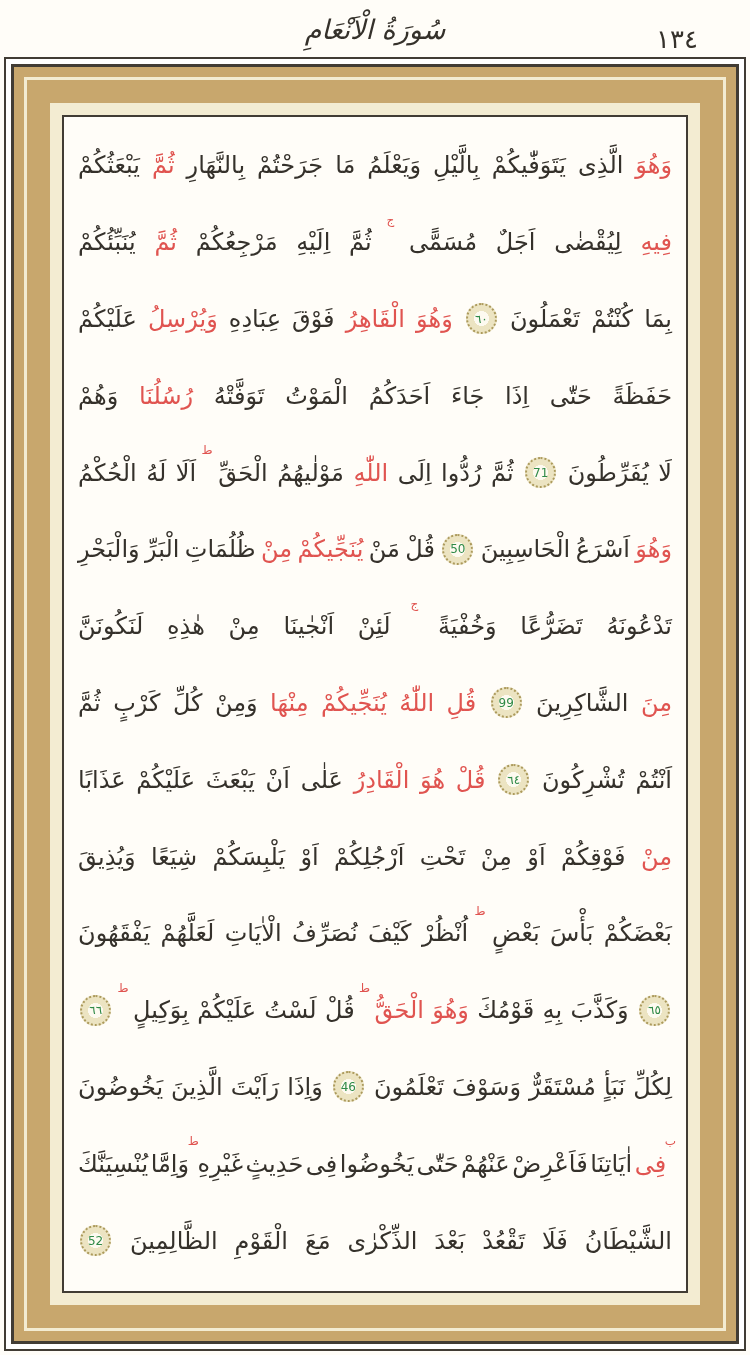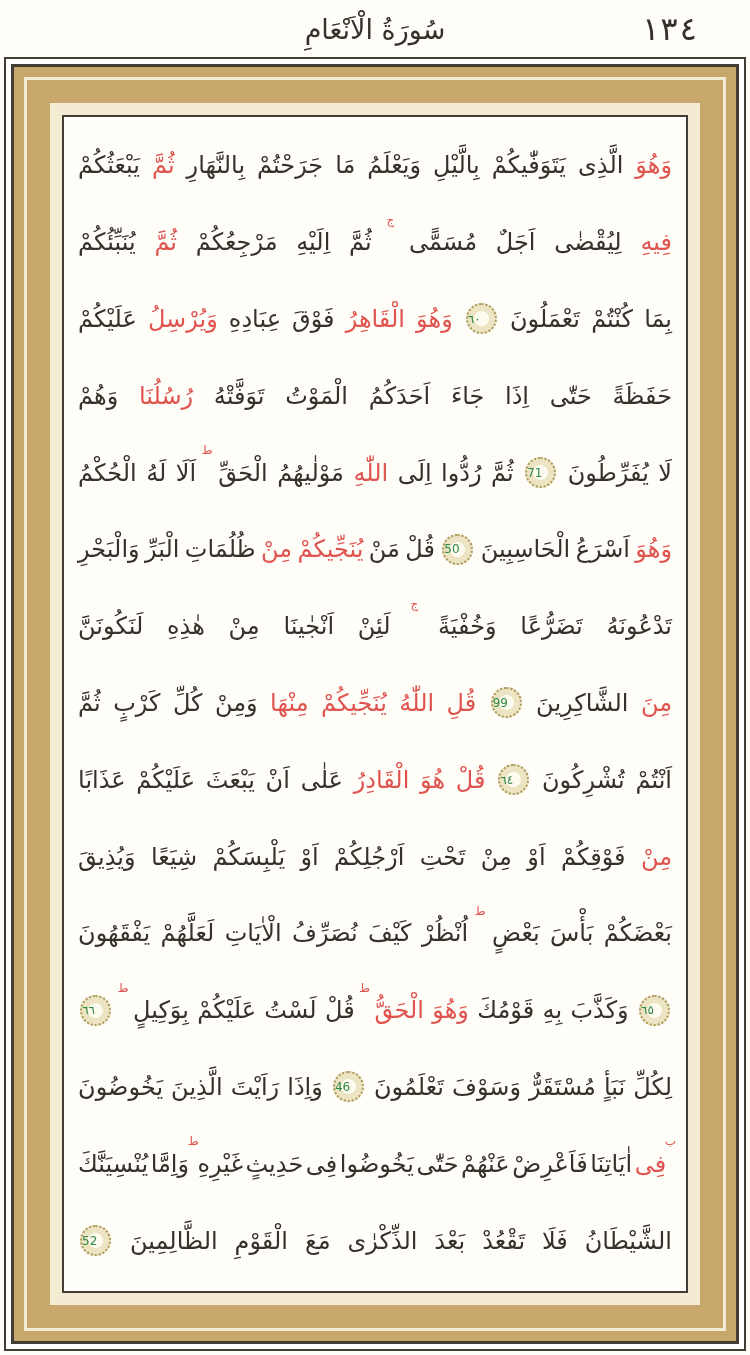--- a/index.html
+++ b/index.html
@@ -14,22 +14,22 @@
     --paper:#fffdf8;
   }
   *{margin:0;padding:0;box-sizing:border-box;}
   html,body{width:750px;height:1355px;background:var(--paper);
     font-family:"DejaVu Sans",sans-serif;color:var(--ink);overflow:hidden;}
   .sheet{position:relative;width:750px;height:1355px;}
 
   
   .header{position:absolute;top:6px;left:0;width:100%;height:50px;}
   .surah-title{position:absolute;top:8px;left:50%;transform:translateX(-50%);
-    font-size:27px;letter-spacing:0;white-space:nowrap;}
-  .page-number{position:absolute;top:4px;right:52px;font-size:32px;font-family:Liberation Mono, monospace;}
+    font-size:27px;letter-spacing:0;white-space:nowrap;font-style:italic;}
+  .page-number{position:absolute;top:18px;right:52px;font-size:26px;}
 
   
   .frame{position:absolute;left:4px;top:57px;width:742px;height:1294px;
     border:2px solid var(--frame-line);padding:5px;background:#fff;}
   .f{width:100%;height:100%;}
   .f2{border:3px solid var(--frame-line);}
   .f3{border:10px solid var(--frame-tan);}
   .f4{border:3px solid var(--frame-cream);}
   .f5{border:23px solid var(--frame-tan);}
   .f6{border:12px solid var(--frame-cream);}
@@ -43,21 +43,21 @@
   .word{font-size:24px;white-space:nowrap;line-height:1;}
   .black{color:var(--ink);}
   .red{color:var(--highlight);}
   .pause{font-size:12px;color:var(--highlight);align-self:flex-start;
     margin:10px -4px 0 -4px;line-height:1;}
 
   
   .marker{flex:0 0 auto;width:31px;height:31px;border-radius:50%;
     border:2.5px dotted var(--marker-ring);
     background:radial-gradient(circle,#fdfaf0 38%,var(--marker-fill) 40%);
-    display:flex;align-items:center;justify-content:flex-end;margin:0 2px;}
+    display:flex;align-items:center;justify-content:center;margin:0 2px;}
   .marker-num{font-size:12px;color:var(--marker-green);line-height:1;}
 </style>
 </head>
 <body>
 
 <div class="sheet">
 
   <div class="header">
     <span class="surah-title">سُورَةُ الْاَنْعَامِ</span>
     <span class="page-number">١٣٤</span>

